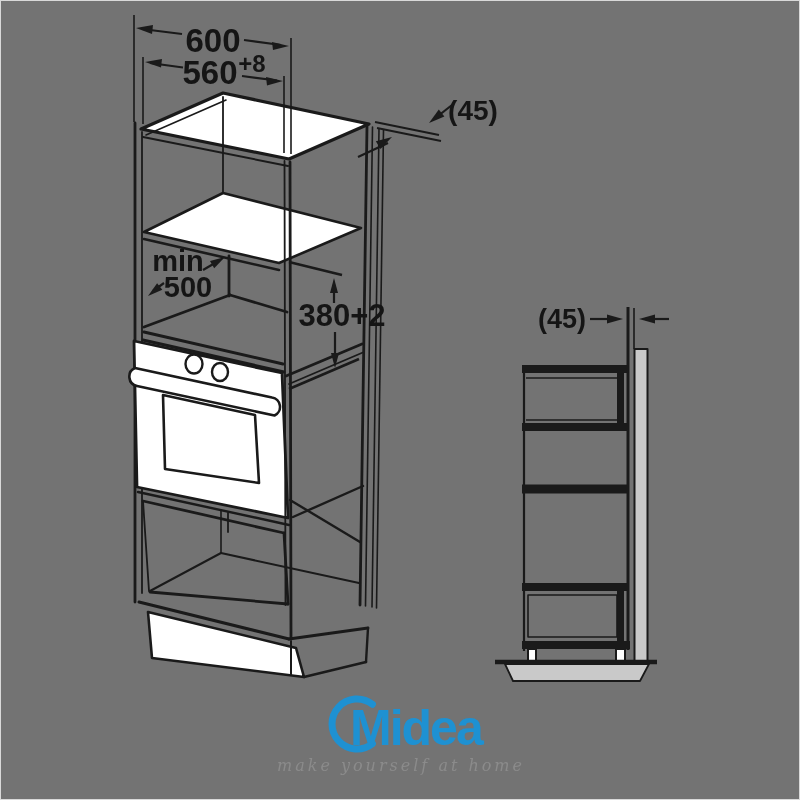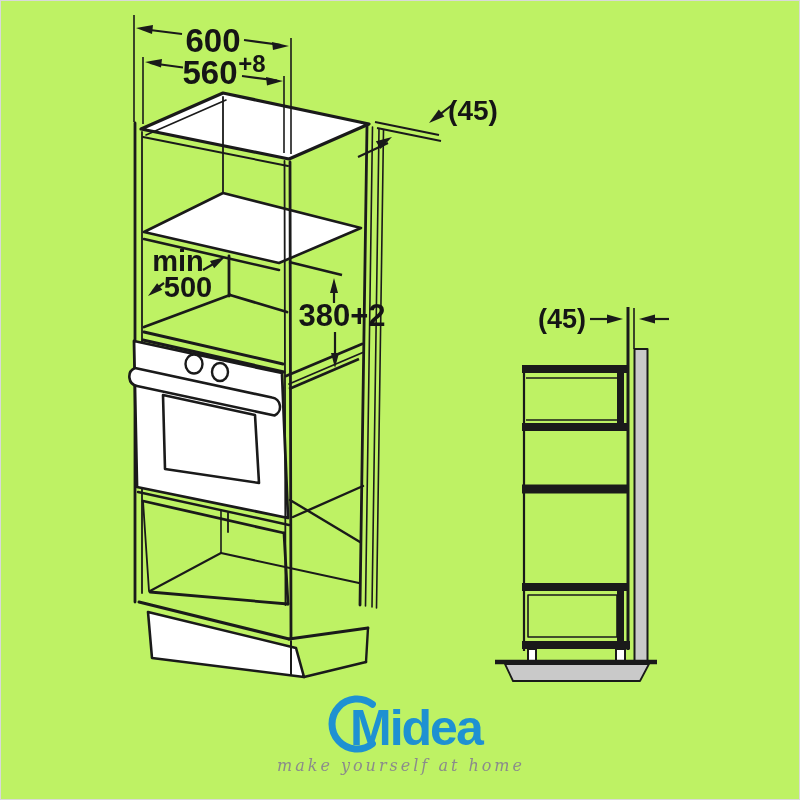--- a/index.html
+++ b/index.html
@@ -1,17 +1,17 @@
 <!DOCTYPE html>
 <html><head>
 <meta charset="utf-8">
 <style>
   html,body{margin:0;padding:0;background:#ffffff;}
   #canvas{
-    position:relative;width:798px;height:798px;background:#bef264;
+    position:relative;width:798px;height:798px;background:#737373;
     border:1px solid #d9d9d9;overflow:hidden;
     font-family:"Liberation Sans",sans-serif;
   }
   svg{display:block;}
   .dimtext{font-family:"Liberation Sans",sans-serif;font-weight:bold;fill:#151515;}
   .brand{font-family:"Liberation Sans",sans-serif;font-weight:bold;letter-spacing:-2px;}
   .tagline{font-family:"DejaVu Serif",serif;font-style:italic;letter-spacing:3px;}
 </style>
 </head>
 <body>

